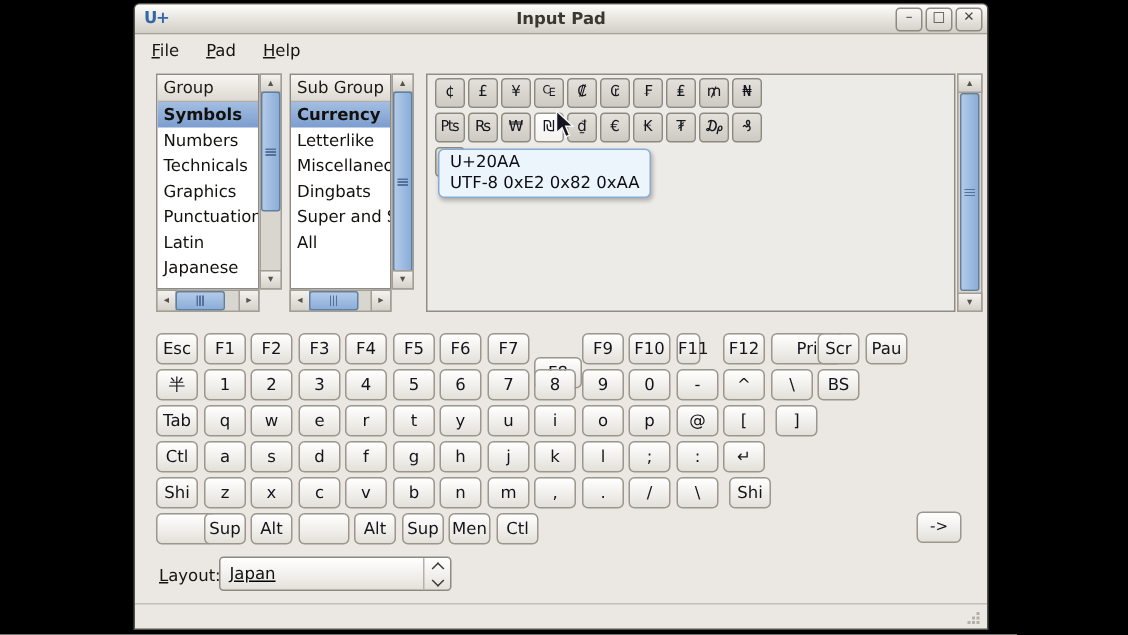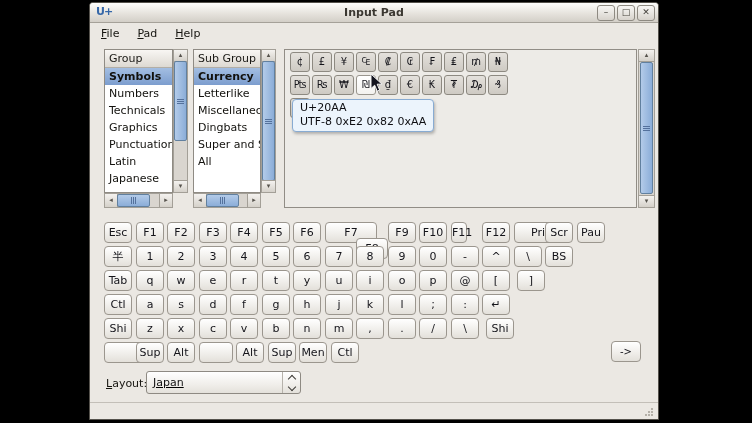--- a/index.html
+++ b/index.html
@@ -235,21 +235,21 @@
   </div>
 
   <div id="keyboard">
       <div class="key" style="left: 0px; top: 0px; width: 28px;">Esc</div>
       <div class="key" style="left: 32px; top: 0px; width: 28px;">F1</div>
       <div class="key" style="left: 63px; top: 0px; width: 28px;">F2</div>
       <div class="key" style="left: 95px; top: 0px; width: 28px;">F3</div>
       <div class="key" style="left: 126px; top: 0px; width: 28px;">F4</div>
       <div class="key" style="left: 158px; top: 0px; width: 28px;">F5</div>
       <div class="key" style="left: 189px; top: 0px; width: 28px;">F6</div>
-      <div class="key" style="left: 221px; top: 0px; width: 52px;">F7</div>
+      <div class="key" style="left: 221px; top: 0px; width: 28px;">F7</div>
       <div class="key" style="left: 252px; top: 16px; width: 32px;">F8</div>
       <div class="key" style="left: 284px; top: 0px; width: 28px;">F9</div>
       <div class="key" style="left: 315px; top: 0px; width: 28px;">F10</div>
       <div class="key" style="left: 347px; top: 0px; width: 16px; text-align: center;">F11</div>
       <div class="key" style="left: 378px; top: 0px; width: 28px;">F12</div>
       <div class="key" style="left: 410px; top: 0px; width: 48px;">Pri</div>
       <div class="key" style="left: 441px; top: 0px; width: 28px;">Scr</div>
       <div class="key" style="left: 473px; top: 0px; width: 28px;">Pau</div>
       <div class="key" style="left: 0px; top: 24px; width: 28px;">半</div>
       <div class="key" style="left: 32px; top: 24px; width: 28px;">1</div>

